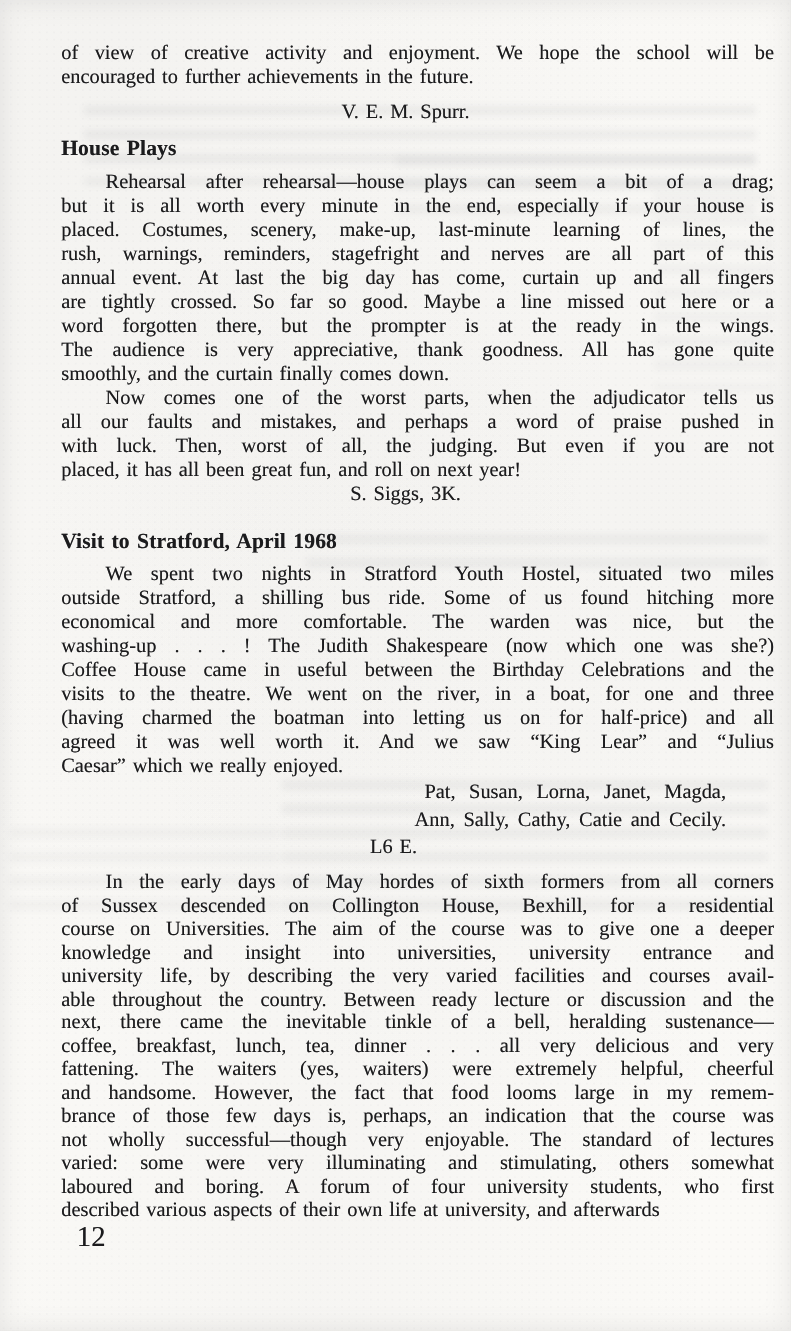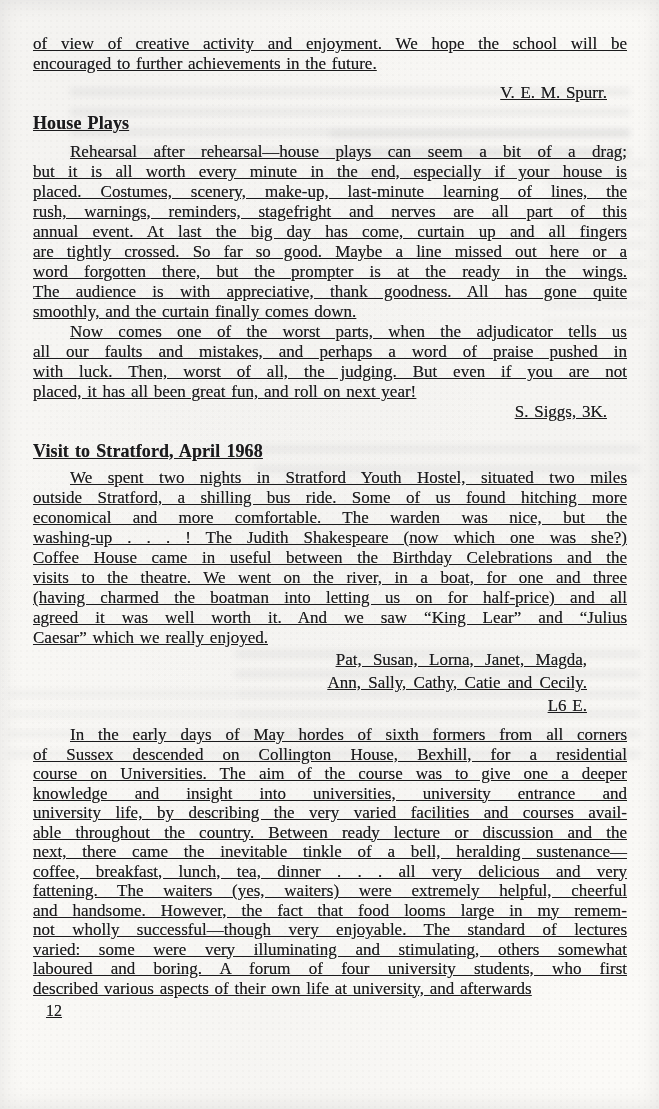--- a/index.html
+++ b/index.html
@@ -35,39 +35,38 @@
     filter: blur(3px);
   }
   .g1 { left:70px;  top:88px;  width:560px; height:66px;  opacity:.26; }
   .g2 { left:330px; top:130px; width:300px; height:58px;  opacity:.20; }
   .g3 { left:545px; top:160px; width:100px; height:165px; opacity:.14; }
   .g4 { left:255px; top:445px; width:385px; height:32px;  opacity:.22; }
   .g5 { left:235px; top:650px; width:405px; height:112px; opacity:.24; }
   .g6 { left:8px;   top:690px; width:225px; height:78px;  opacity:.17; }
 
   .content {
-    position:absolute; left:33px; top:34px; width:594px;
+    position:absolute; left:51px; top:34px; width:594px;
     font-size:17px; line-height:20px;
     text-shadow: 0 0 0.5px rgba(25,25,28,0.55);
     word-spacing:1.5px;
-    text-decoration:underline;
   }
   .bline {
     text-align:justify;
     text-align-last:justify;
     -moz-text-align-last:justify;
   }
   .bline.last { text-align-last:left; -moz-text-align-last:left; }
   .para { margin:0; }
   .para.indent .bline.first { text-indent:37px; }
   .mt-p1 { margin-top:8px; }
   .mt-p2 { margin-top:6px; }
   .mt-p3 { margin-top:8px; }
 
-  .sig { text-align:right; padding-right:20px; }
+  .sig { text-align:center; padding-right:20px; }
   .sig-spurr { margin-top:9px; }
   .sig-l6e { padding-right:40px; line-height:23px; }
 
   .heading {
     font-weight:bold; font-size:18px; line-height:22px;
     letter-spacing:0.1px;
   }
   .mt-h1 { margin-top:9px; }
   .mt-h2 { margin-top:18px; }
   .mt-h3 { margin-top:16px; }
@@ -77,21 +76,21 @@
     text-align:right; text-align-last:right; -moz-text-align-last:right;
     line-height:23px;
   }
   .names .bline.first { word-spacing:7px; }
   .names .bline.last  { word-spacing:3px; }
 
   .lh-tight .bline { line-height:19.5px; }
 
   .pagenum {
     margin-top:2px; padding-left:13px;
-    font-size:16px; line-height:22px; text-align:left;
+    font-size:24px; line-height:22px; text-align:left;
   }
 </style>
 </head>
 <body>
 
 <div class="page">
   <div class="texture"></div>
   <div class="ghost g1"></div>
   <div class="ghost g2"></div>
   <div class="ghost g3"></div>
@@ -110,21 +109,21 @@
     <div>
       <div class="heading mt-h1">House Plays</div>
       <div class="para indent mt-p1">
           <div class="bline first">Rehearsal after rehearsal—house plays can seem a bit of a drag;</div>
           <div class="bline">but it is all worth every minute in the end, especially if your house is</div>
           <div class="bline">placed.  Costumes, scenery, make-up, last-minute learning of lines, the</div>
           <div class="bline">rush, warnings, reminders, stagefright and nerves are all part of this</div>
           <div class="bline">annual event.  At last the big day has come, curtain up and all fingers</div>
           <div class="bline">are tightly crossed.  So far so good.  Maybe a line missed out here or a</div>
           <div class="bline">word forgotten there, but the prompter is at the ready in the wings.</div>
-          <div class="bline">The audience is with appreciative, thank goodness.  All has gone quite</div>
+          <div class="bline">The audience is very appreciative, thank goodness.  All has gone quite</div>
           <div class="bline last">smoothly, and the curtain finally comes down.</div>
         </div>
       <div class="para indent">
           <div class="bline first">Now comes one of the worst parts, when the adjudicator tells us</div>
           <div class="bline">all our faults and mistakes, and perhaps a word of praise pushed in</div>
           <div class="bline">with luck.  Then, worst of all, the judging.  But even if you are not</div>
           <div class="bline last">placed, it has all been great fun, and roll on next year!</div>
         </div>
       <div class="sig">S. Siggs, 3K.</div>
     </div>
@@ -154,20 +153,21 @@
           <div class="bline first">In the early days of May hordes of sixth formers from all corners</div>
           <div class="bline">of Sussex descended on Collington House, Bexhill, for a residential</div>
           <div class="bline">course on Universities.  The aim of the course was to give one a deeper</div>
           <div class="bline">knowledge and insight into universities, university entrance and</div>
           <div class="bline">university life, by describing the very varied facilities and courses avail-</div>
           <div class="bline">able throughout the country.  Between ready lecture or discussion and the</div>
           <div class="bline">next, there came the inevitable tinkle of a bell, heralding sustenance—</div>
           <div class="bline">coffee, breakfast, lunch, tea, dinner . . . all very delicious and very</div>
           <div class="bline">fattening.  The waiters (yes, waiters) were extremely helpful, cheerful</div>
           <div class="bline">and handsome.  However, the fact that food looms large in my remem-</div>
+          <div class="bline">brance of those few days is, perhaps, an indication that the course was</div>
           <div class="bline">not wholly successful—though very enjoyable.  The standard of lectures</div>
           <div class="bline">varied: some were very illuminating and stimulating, others somewhat</div>
           <div class="bline">laboured and boring.  A forum of four university students, who first</div>
           <div class="bline last">described various aspects of their own life at university, and afterwards</div>
         </div>
     </div>
 
     <div class="pagenum">12</div>
 
   </div>

